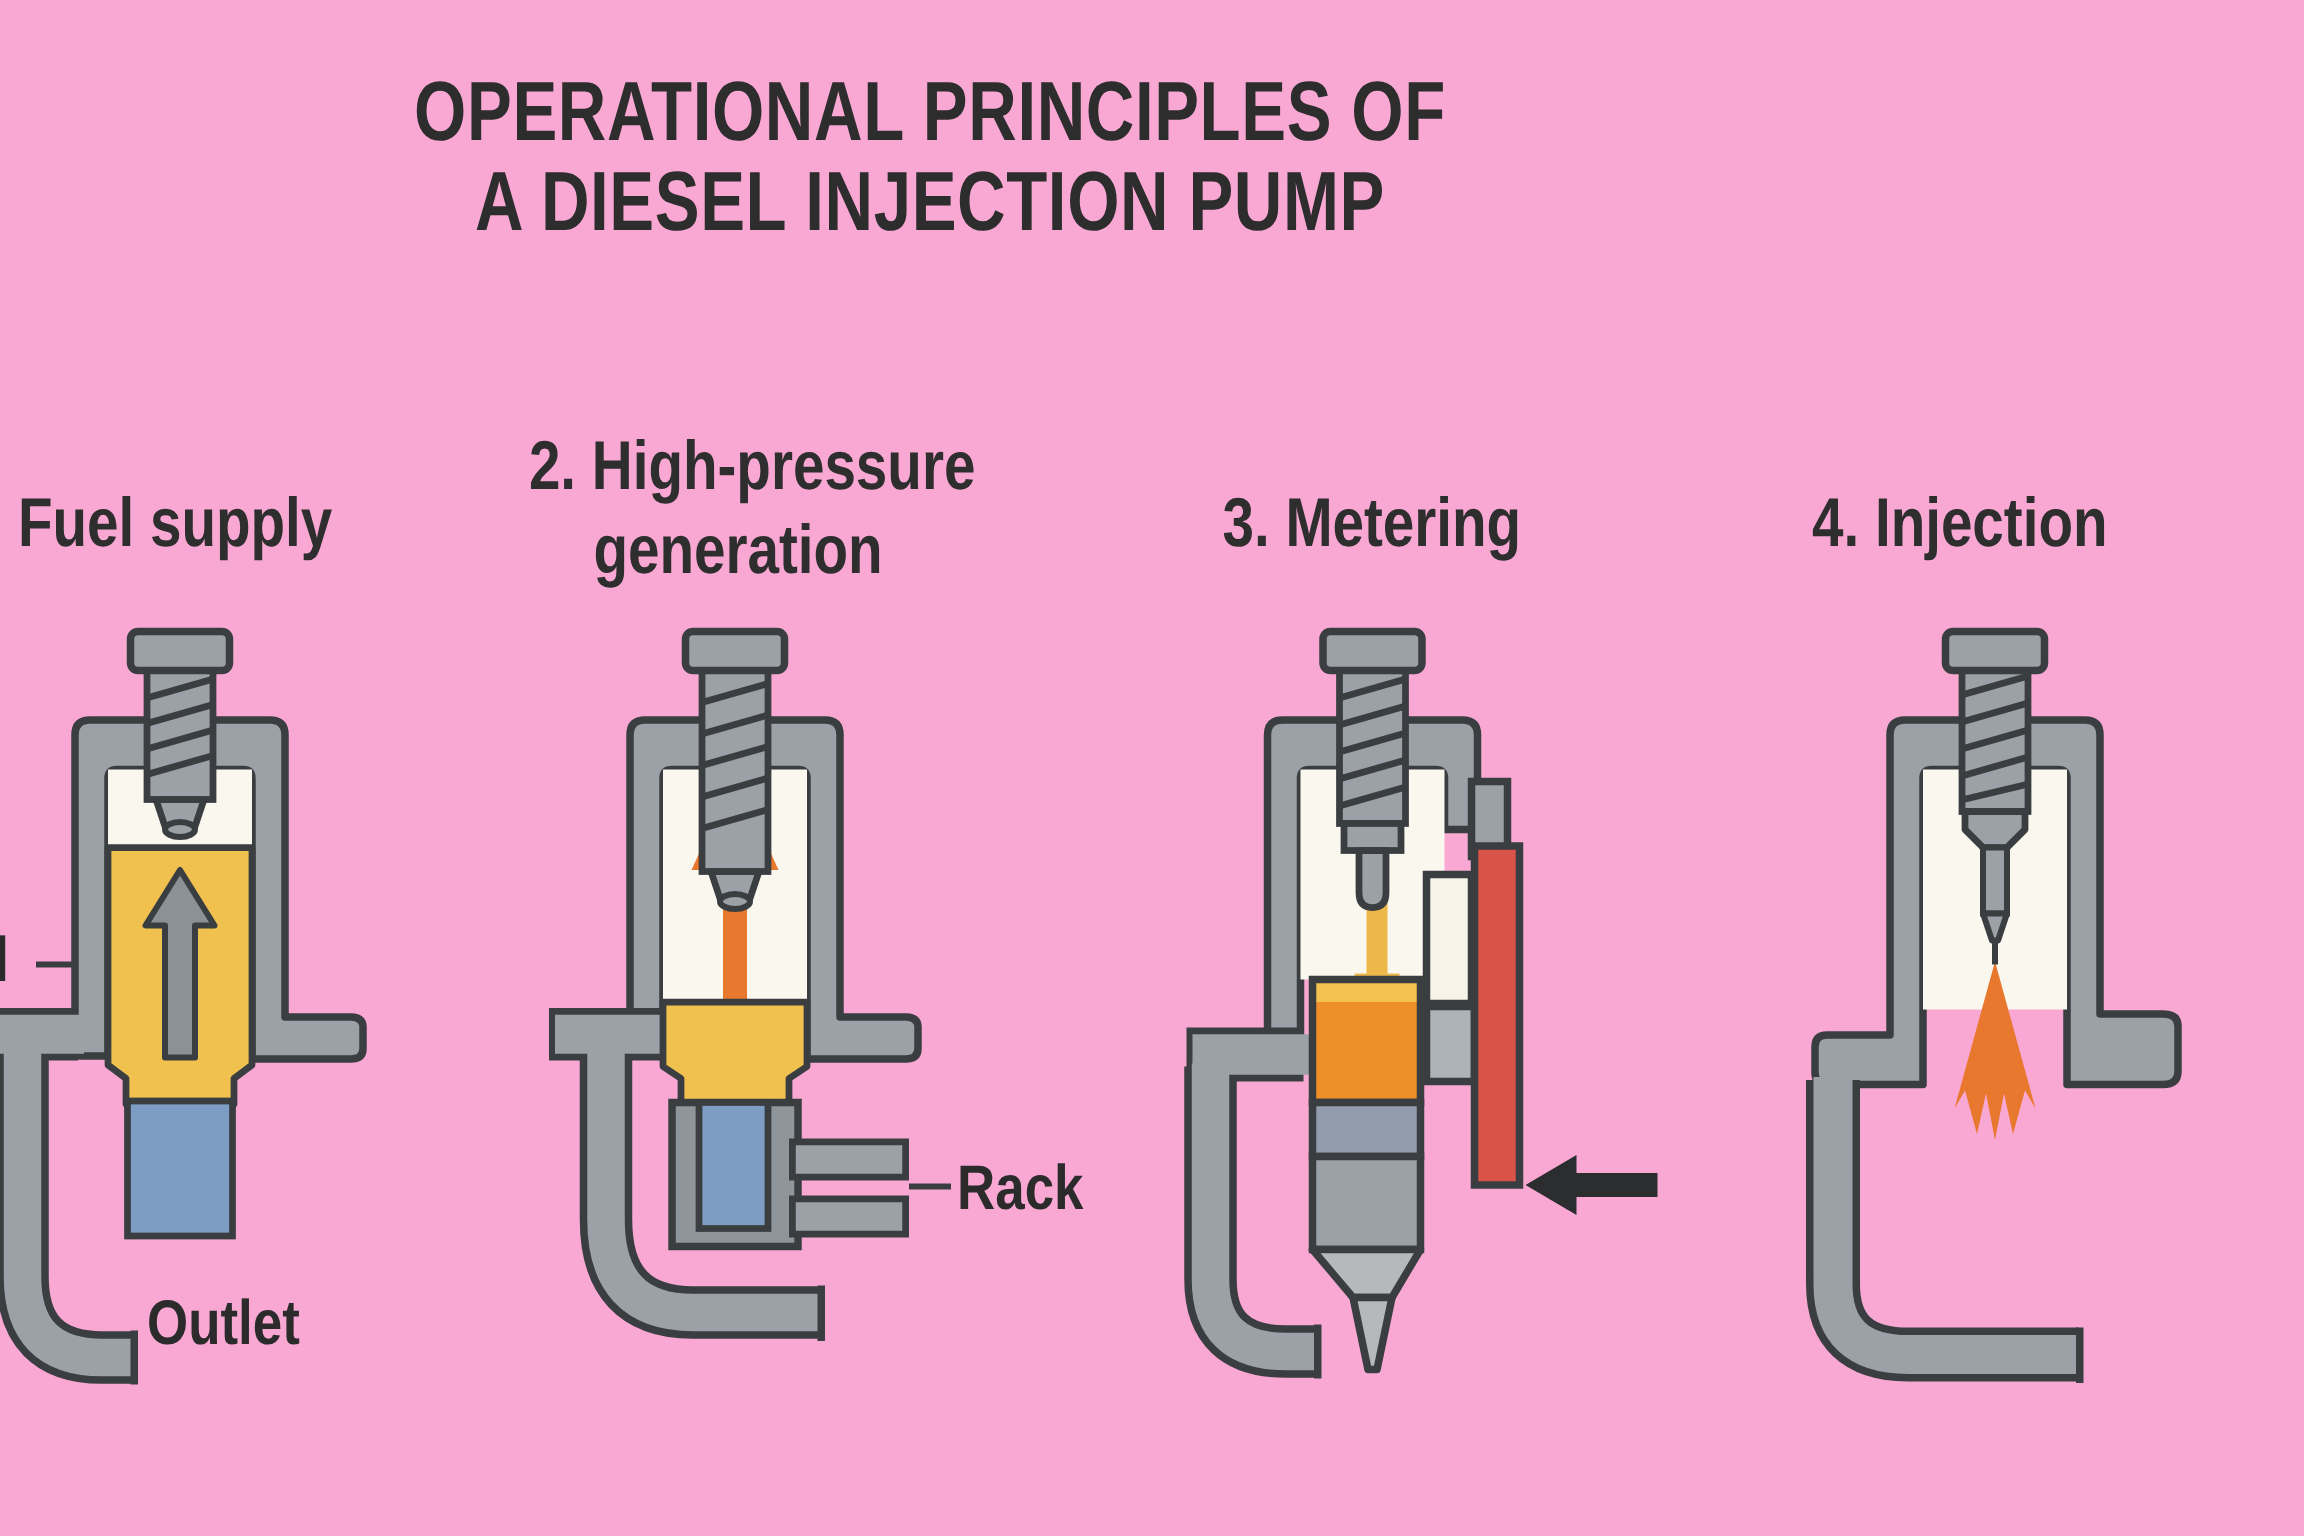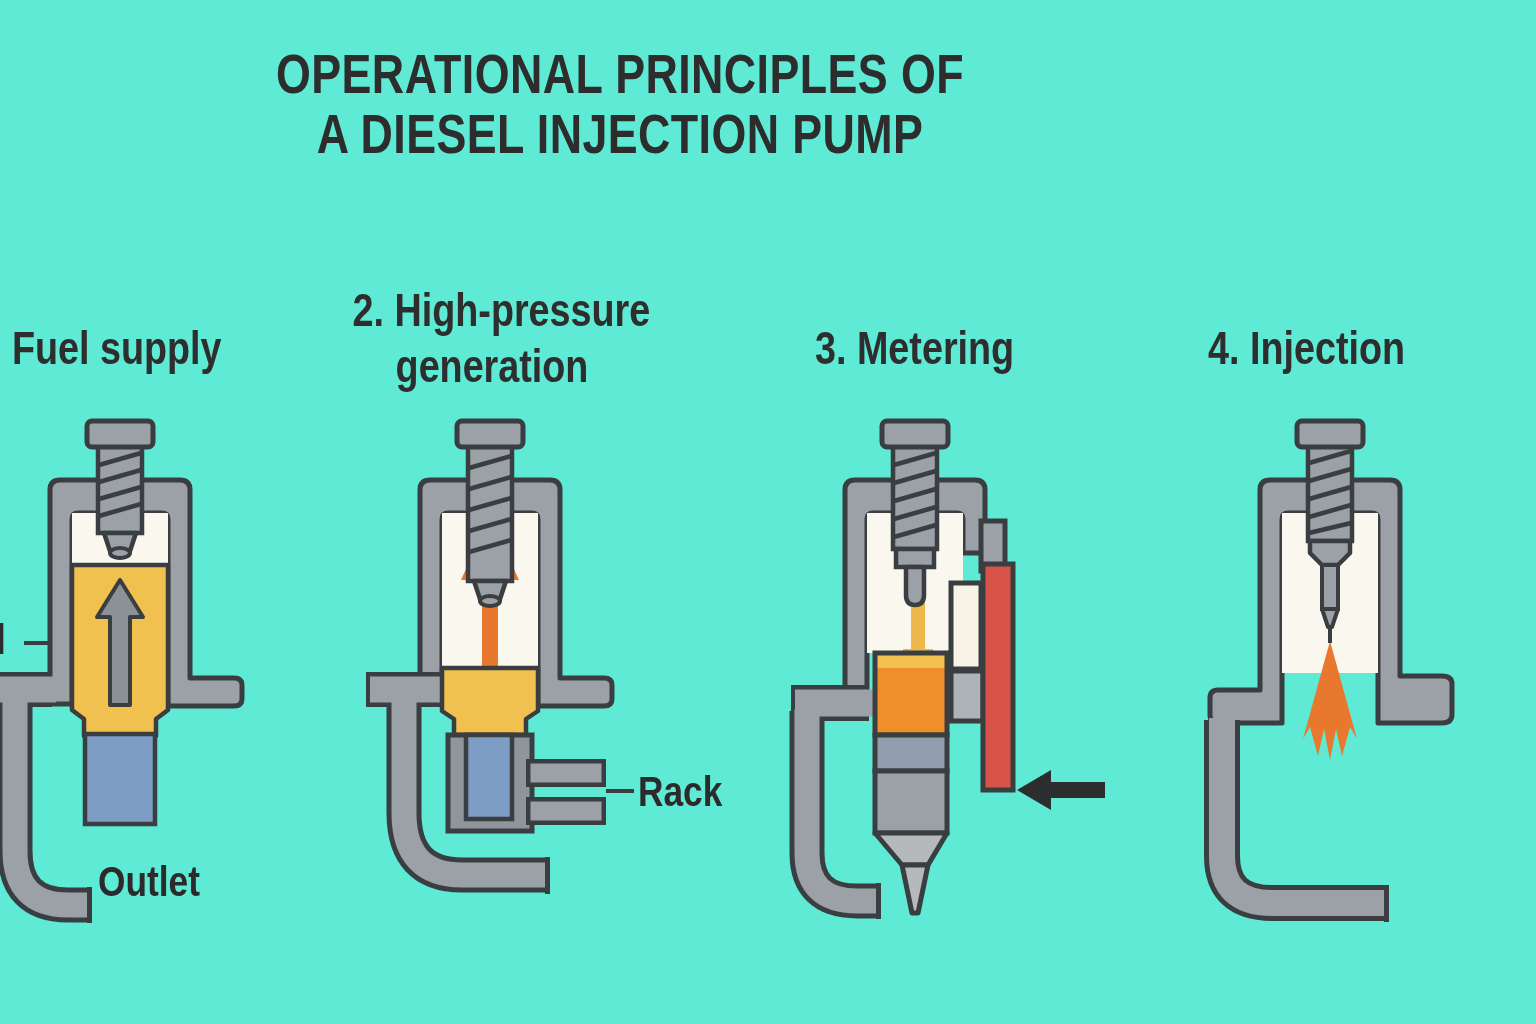--- a/index.html
+++ b/index.html
@@ -1,18 +1,18 @@
 <!DOCTYPE html>
 <html><head>
 <meta charset="utf-8">
 <style>
   html,body{margin:0;padding:0;}
   body{width:1536px;height:1024px;overflow:hidden;background:#f4f0e3;
        font-family:"Liberation Sans", sans-serif;}
-  .page{position:relative;width:1536px;height:1024px;background:#5eead4;overflow:hidden;}
+  .page{position:relative;width:1536px;height:1024px;background:#f9a8d4;overflow:hidden;}
   .title{position:absolute;left:170px;top:44px;width:900px;text-align:center;
          color:#2d2d2d;font-weight:700;font-size:56px;line-height:60px;
          transform:scaleX(.8);transform-origin:50% 0;letter-spacing:.5px;}
   .stage-label{position:absolute;color:#2e2e2e;font-weight:700;font-size:46px;
          line-height:56px;transform:scaleX(.82);transform-origin:0 0;white-space:nowrap;}
   .stage-label.centered{text-align:center;transform-origin:50% 0;}
   .anno{position:absolute;color:#2b2b2b;font-weight:700;font-size:42px;
         transform:scaleX(.84);transform-origin:0 0;white-space:nowrap;}
   .anno.right{text-align:right;}
   .leader{position:absolute;background:#3a3e41;height:4px;}

